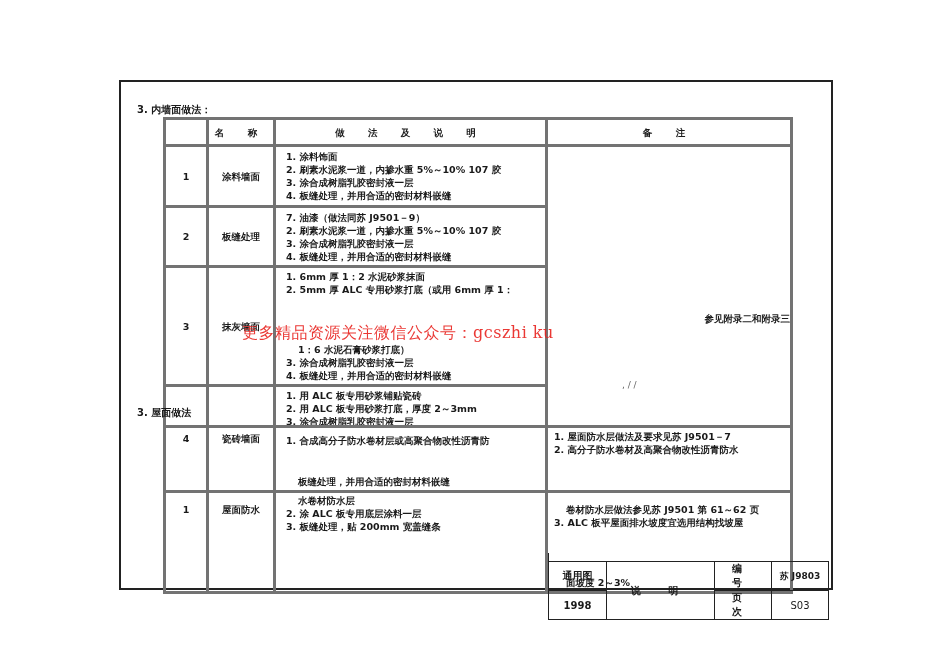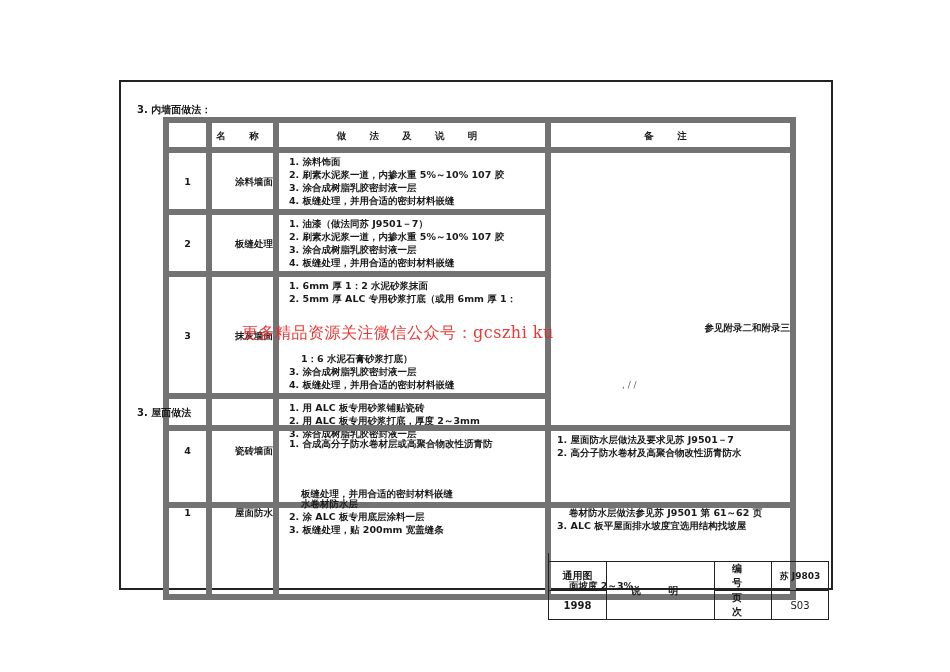--- a/index.html
+++ b/index.html
@@ -3,24 +3,24 @@
 <meta charset="utf-8">
 <style>
   html,body{margin:0;padding:0;background:#fff;}
   body{width:950px;height:672px;position:relative;overflow:hidden;
        font-family:"DejaVu Sans","Liberation Sans",sans-serif;color:#1a1a1a;}
   .frame{position:absolute;left:119px;top:80px;width:714px;height:510px;
          border:2px solid #222;box-sizing:border-box;}
   .abs{position:absolute;}
   .section-title{font-size:10px;font-weight:bold;white-space:nowrap;}
   table.grid{position:absolute;border-collapse:collapse;table-layout:fixed;}
-  table.grid td{border:6px solid #737373;font-size:9.5px;font-weight:bold;line-height:13px;padding:0;vertical-align:middle;}
+  table.grid td{border:3px solid #737373;font-size:9.5px;font-weight:bold;line-height:13px;padding:0;vertical-align:middle;}
   table.grid tr.head td{text-align:center;height:24px;letter-spacing:10px;}
   td.num{text-align:center;}
-  td.name{text-align:right;}
+  td.name{text-align:center;}
   td.method{padding:2px 0 2px 10px !important;text-align:left;}
   .line{display:block;white-space:nowrap;}
   .indent{padding-left:12px;margin-top:47px;}
   td.remark{text-align:right;}
   td.remark-list{text-align:left;padding:2px 0 2px 6px !important;}
   .watermark{position:absolute;left:242px;top:323px;font-family:"DejaVu Serif","Liberation Serif",serif;
              font-size:16px;color:#e8231f;white-space:nowrap;letter-spacing:0.5px;opacity:0.9;}
   table.titleblock{position:absolute;left:548px;top:561px;border-collapse:collapse;table-layout:fixed;}
   table.titleblock td{border:1px solid #222;font-size:10px;font-weight:bold;text-align:center;height:14px;padding:0;}
   .spaced{letter-spacing:12px;}
@@ -57,21 +57,21 @@
       <span class="line">4. 板缝处理，并用合适的密封材料嵌缝</span>
     </td>
     <td class="remark" rowspan="4">
       <span>参见附录二和附录三</span>
     </td>
   </tr>
   <tr style="height:60px">
     <td class="num">2</td>
     <td class="name">板缝处理</td>
     <td class="method">
-      <span class="line">1. 油漆（做法同苏 J9501－7）</span>
+      <span class="line">7. 油漆（做法同苏 J9501－9）</span>
       <span class="line">2. 刷素水泥浆一道，内掺水重 5%～10% 107 胶</span>
       <span class="line">3. 涂合成树脂乳胶密封液一层</span>
       <span class="line">4. 板缝处理，并用合适的密封材料嵌缝</span>
     </td>
   </tr>
   <tr style="height:77px">
     <td class="num">3</td>
     <td class="name">抹灰墙面</td>
     <td class="method">
       <span class="line">1. 6mm 厚 1：2 水泥砂浆抹面</span>

